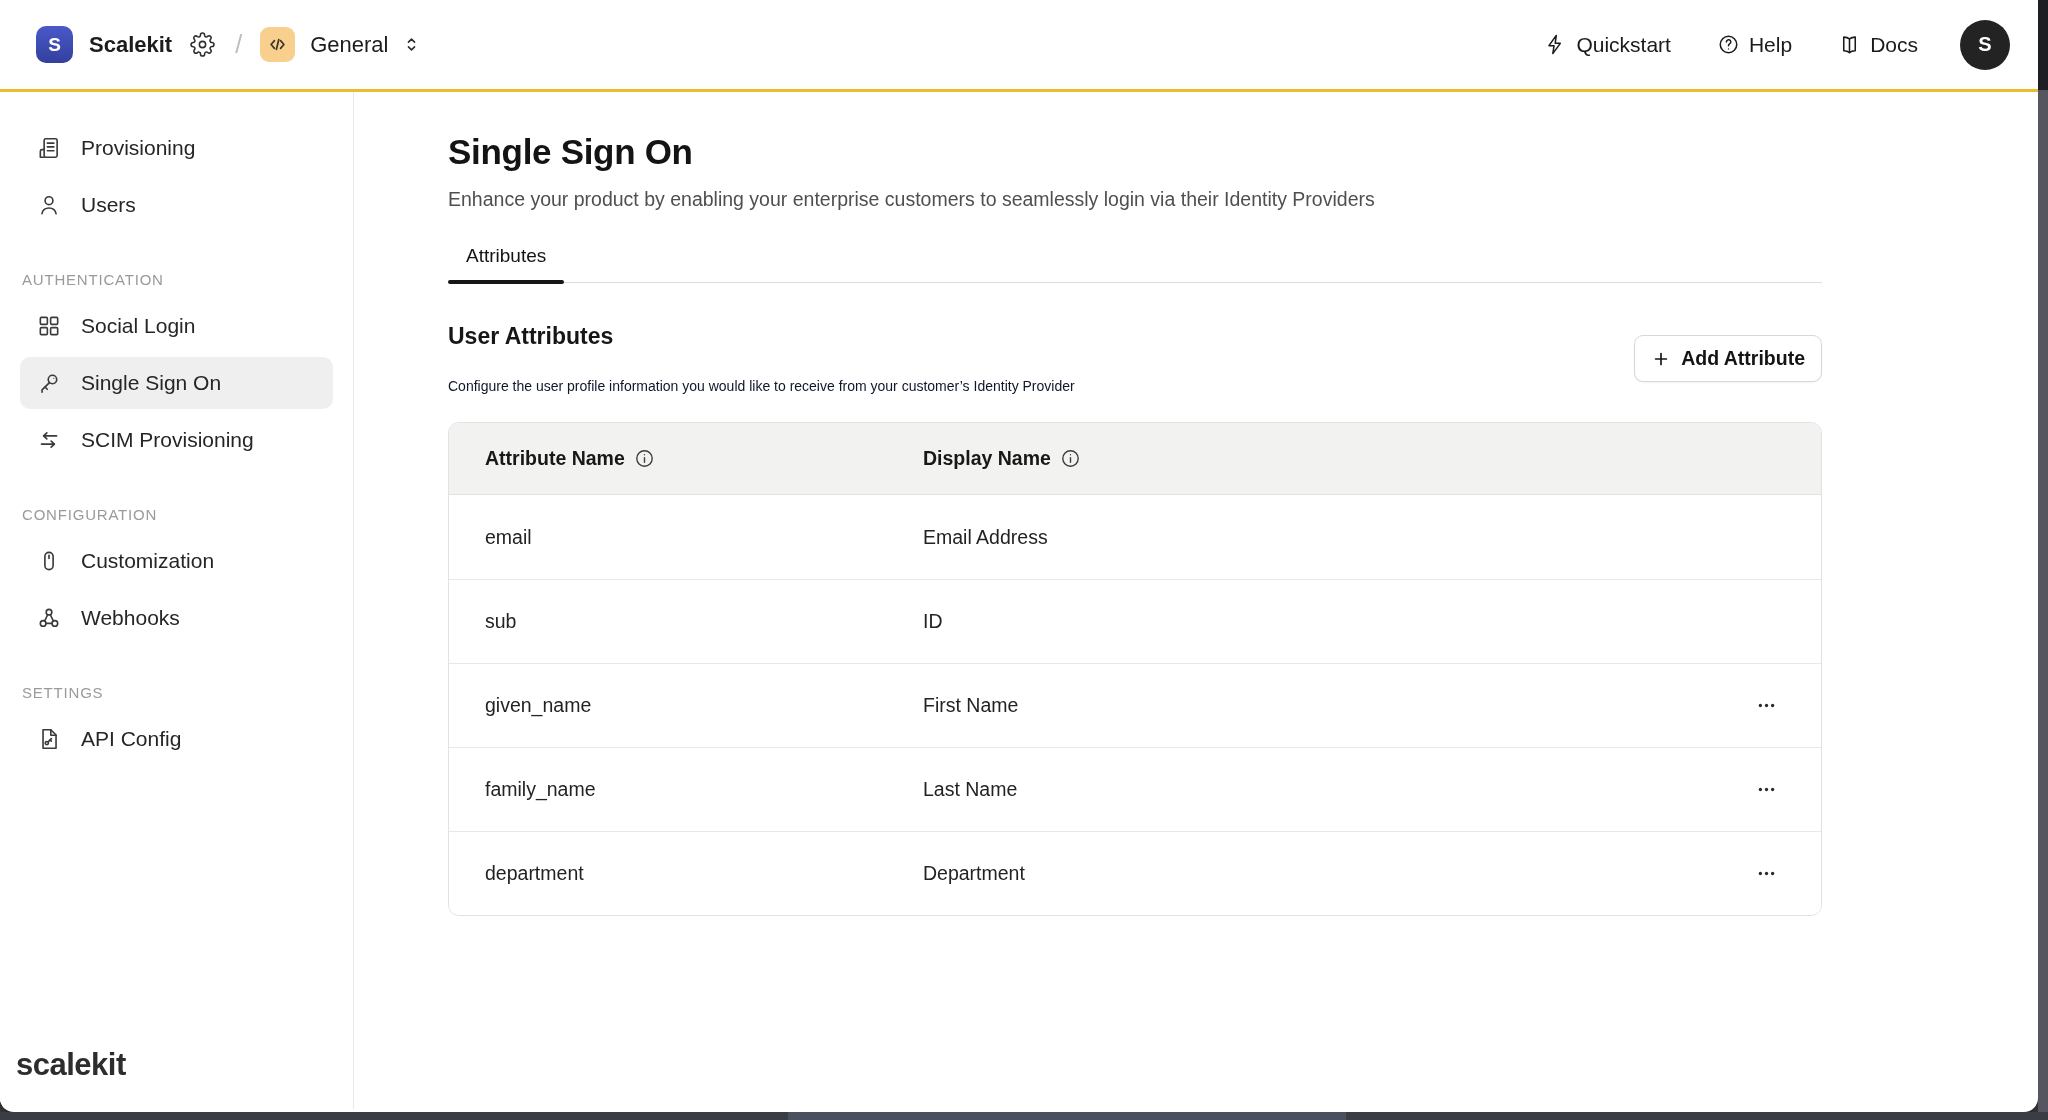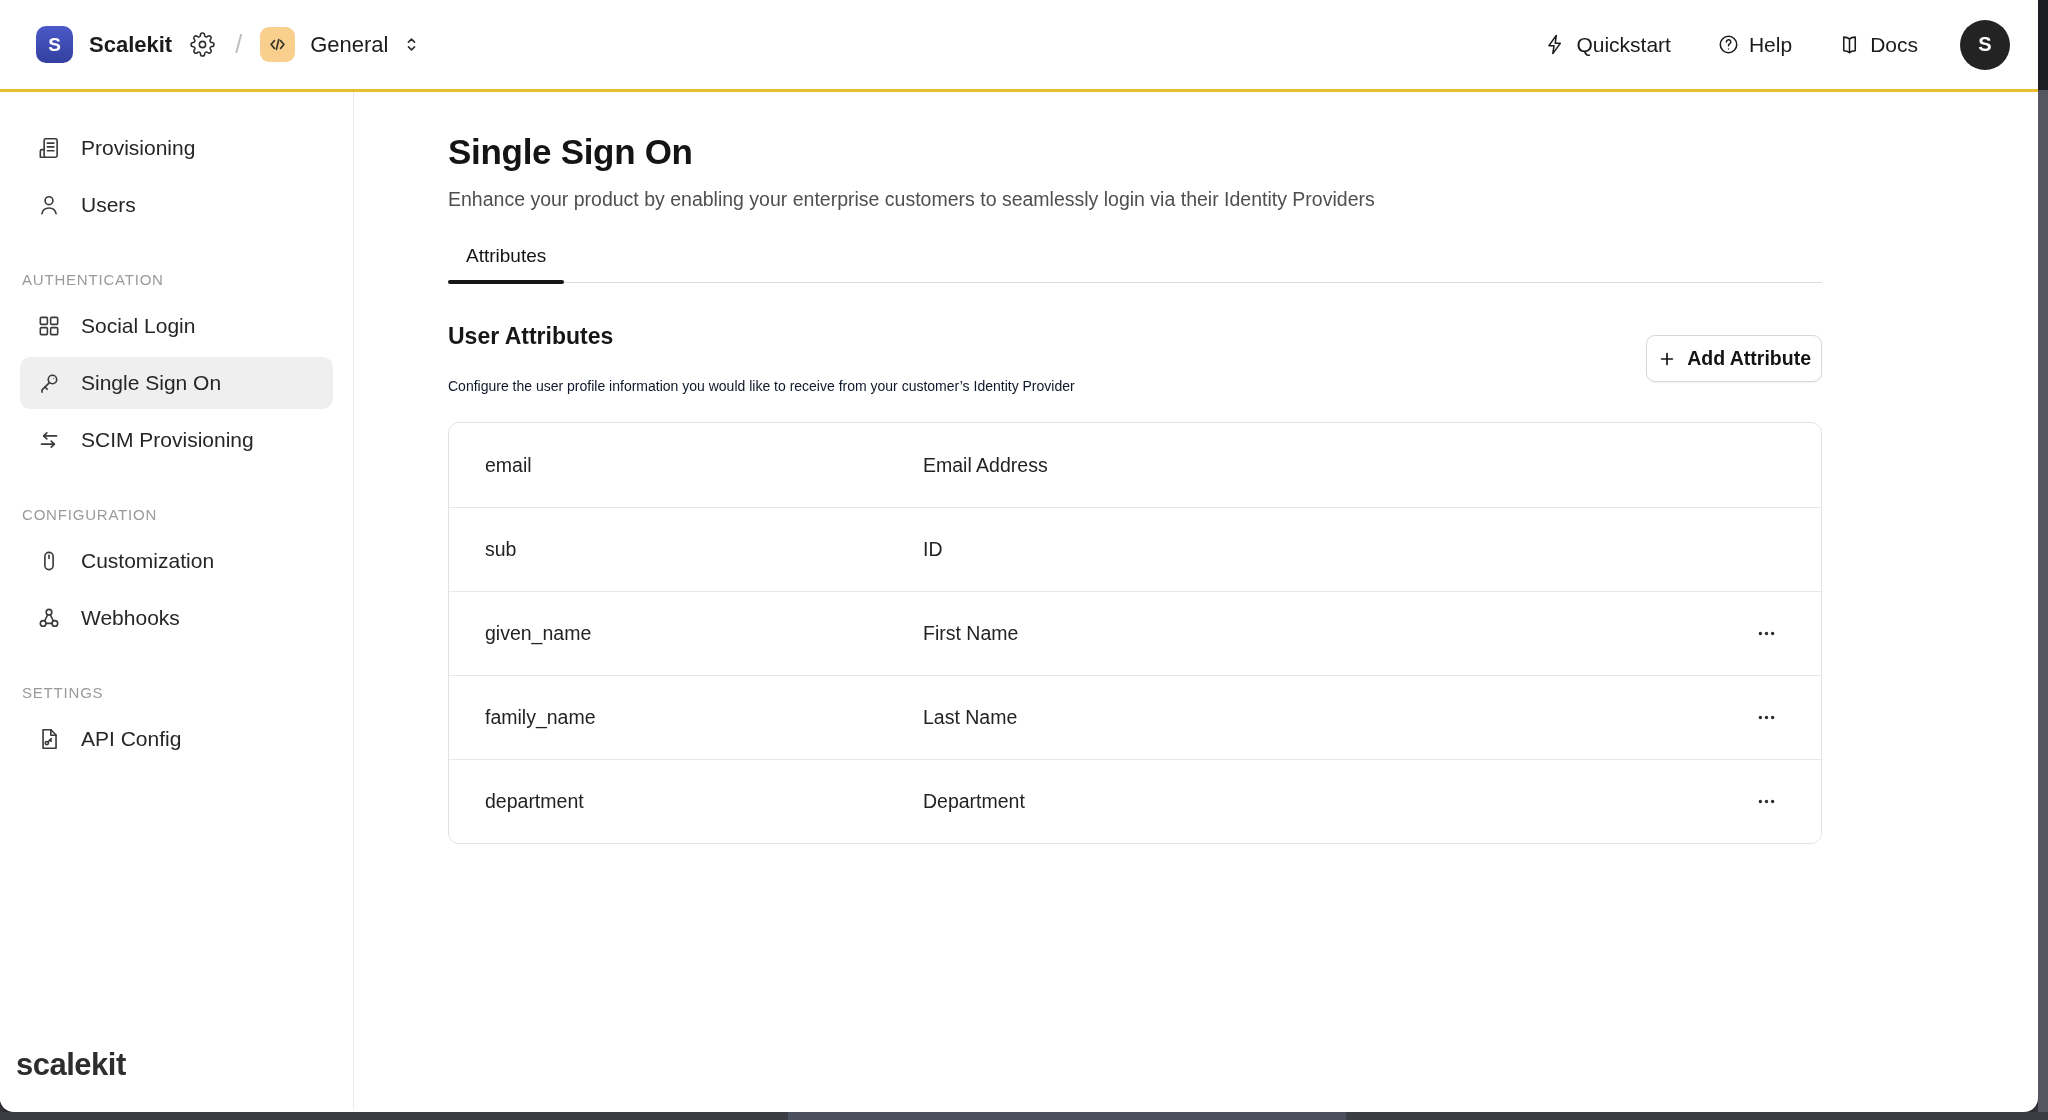--- a/index.html
+++ b/index.html
@@ -79,21 +79,21 @@
   .tab { padding:0 18px 15px; font-size:19px; font-weight:400; color:#141414; position:relative; cursor:pointer; }
   .tab.active::after {
     content:''; position:absolute; left:0; right:0; bottom:-2px; height:4px;
     background:#161616; border-radius:2px;
   }
 
   .section-row { margin-top:40px; display:flex; justify-content:space-between; align-items:center; }
   .sec-heading { font-size:23px; font-weight:600; color:#161616; }
   .sec-desc { font-size:14px; color:#0f172a; margin-top:28px; }
   .add-btn {
-    display:flex; align-items:center; height:47px; padding:0 10px;
+    display:flex; align-items:center; height:47px; padding:0 16px;
     background:#fff; border:1px solid #d8d8d8; border-radius:9px;
     font-size:19.5px; font-weight:600; color:#141414; cursor:pointer;
     box-shadow:0 1px 2px rgba(0,0,0,.05);
   }
   .add-btn span { margin-left:10px; }
 
   .attr-table { margin-top:28px; border:1px solid #e2e2e2; border-radius:11px; overflow:hidden; }
   .t-head {
     display:grid; grid-template-columns:474px 1fr 96px; align-items:center;
     height:72px; background:#f2f2f1; border-bottom:1px solid #e2e2e2;
@@ -278,20 +278,43 @@
           <div class="add-btn">
             <svg width="20" height="20" viewBox="0 0 24 24" fill="none" stroke="#141414" stroke-width="2" stroke-linecap="round">
               <line x1="12" y1="5.5" x2="12" y2="18.5"></line>
               <line x1="5.5" y1="12" x2="18.5" y2="12"></line>
             </svg>
             <span>Add Attribute</span>
           </div>
         </div>
 
         <div class="attr-table">
+          <div class="t-head">
+            <div class="th cell-1">
+              <span>Attribute Name</span>
+              <span class="info">
+                <svg width="21" height="21" viewBox="0 0 24 24" fill="none" stroke="#3e3e3e" stroke-width="1.6" stroke-linecap="round">
+                  <circle cx="12" cy="12" r="8.8"></circle>
+                  <line x1="12" y1="11" x2="12" y2="16.2"></line>
+                  <circle cx="12" cy="7.7" r="0.75" fill="#3e3e3e" stroke="none"></circle>
+                </svg>
+              </span>
+            </div>
+            <div class="th">
+              <span>Display Name</span>
+              <span class="info">
+                <svg width="21" height="21" viewBox="0 0 24 24" fill="none" stroke="#3e3e3e" stroke-width="1.6" stroke-linecap="round">
+                  <circle cx="12" cy="12" r="8.8"></circle>
+                  <line x1="12" y1="11" x2="12" y2="16.2"></line>
+                  <circle cx="12" cy="7.7" r="0.75" fill="#3e3e3e" stroke="none"></circle>
+                </svg>
+              </span>
+            </div>
+            <div></div>
+          </div>
 
           <div class="t-row">
             <div class="cell-1">email</div>
             <div>Email Address</div>
             <div class="cell-menu"></div>
           </div>
 
           <div class="t-row">
             <div class="cell-1">sub</div>
             <div>ID</div>

